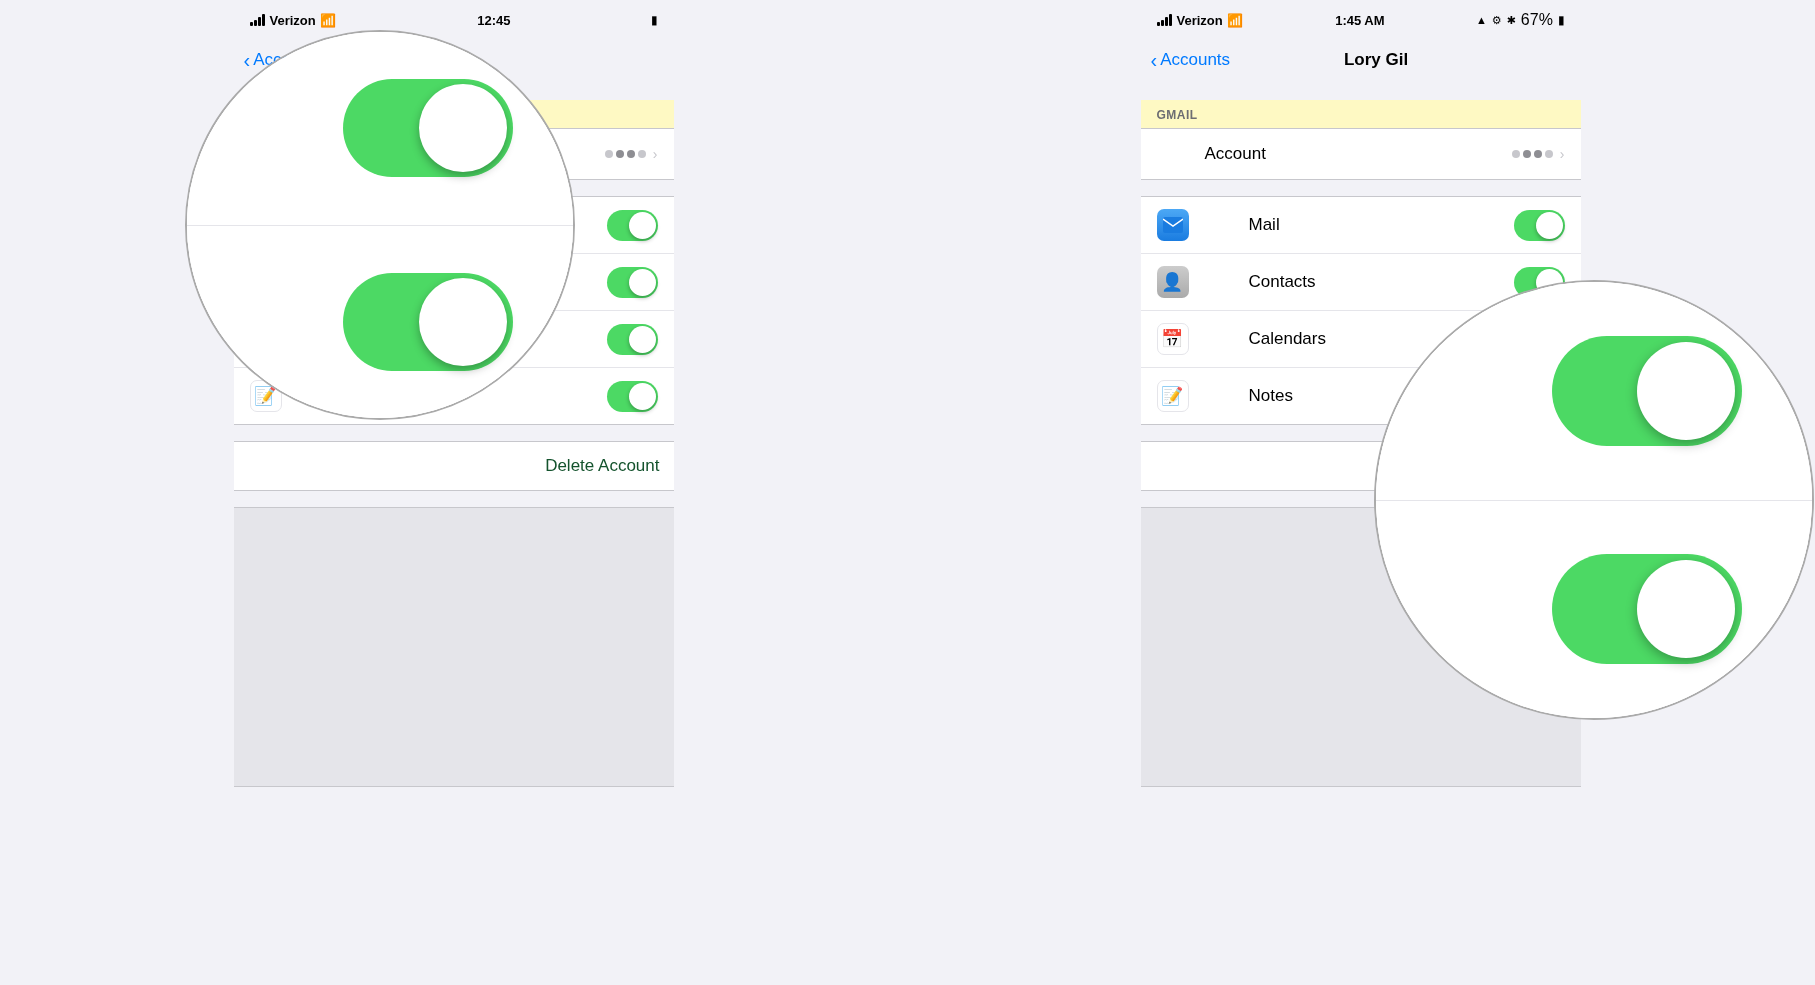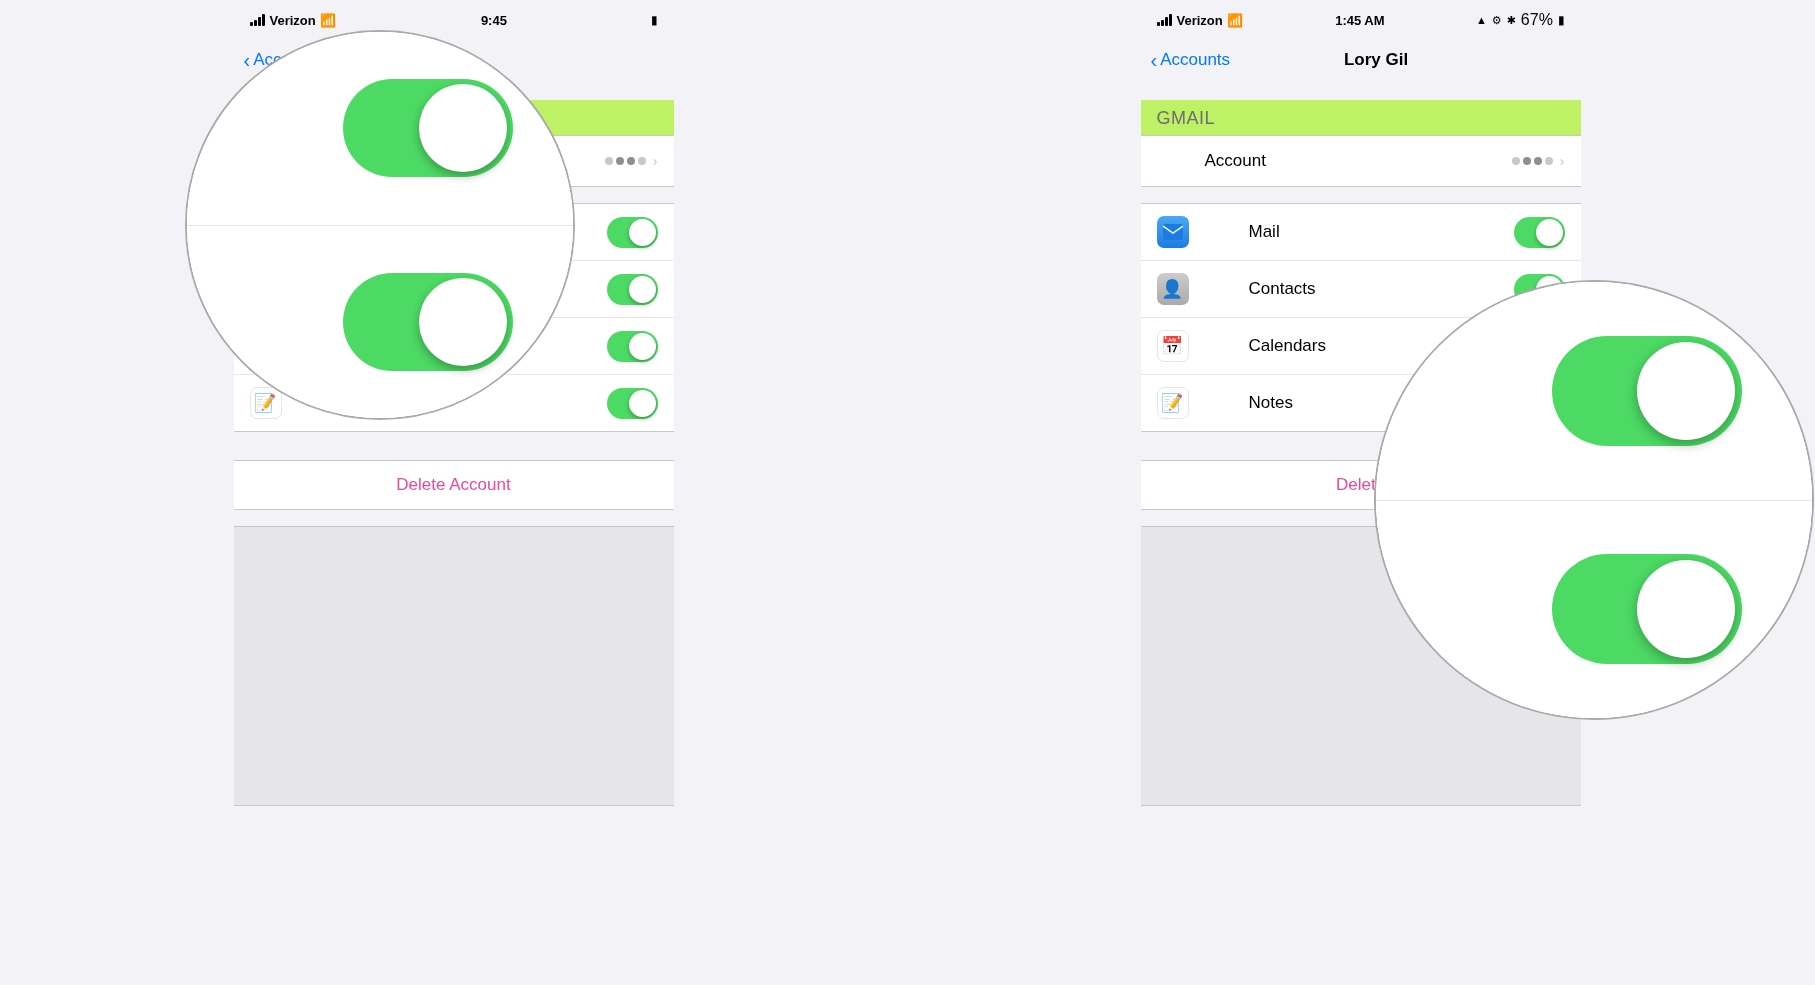--- a/index.html
+++ b/index.html
@@ -72,26 +72,26 @@
       font-size: 17px;
       font-weight: 600;
       color: #000;
       text-align: center;
       margin-left: 31px;
     }
 
     
     .section-header {
       padding: 8px 16px 6px;
-      font-size: 18px;
-      font-weight: 400;
+      font-size: 12px;
+      font-weight: 700;
       color: #6d6d72;
       text-transform: uppercase;
       letter-spacing: 0.5px;
-      background: #bef264;
+      background: #fef9c3;
     }
 
     
     .list-group {
       background: #fff;
       border-top: 1px solid #c7c7cc;
       border-bottom: 1px solid #c7c7cc;
       margin-bottom: 0;
     }
 
@@ -180,26 +180,26 @@
     .section-spacer {
       height: 16px;
       background: #f2f2f7;
     }
 
     
     .delete-button {
       background: #fff;
       border-top: 1px solid #c7c7cc;
       border-bottom: 1px solid #c7c7cc;
-      text-align: center;
+      text-align: right;
       padding: 14px;
       font-size: 17px;
-      color: #ec4899;
+      color: #14532d;
       cursor: pointer;
-      margin-top: 12px;
+      margin-top: 0;
     }
 
     
     .magnifier {
       position: absolute;
       border-radius: 50%;
       border: 2px solid #aaa;
       overflow: hidden;
       background: #fff;
       pointer-events: none;
@@ -273,21 +273,21 @@
           <div class="signal-bars">
             <div class="signal-bar" style="height:4px"></div>
             <div class="signal-bar" style="height:6px"></div>
             <div class="signal-bar" style="height:9px"></div>
             <div class="signal-bar" style="height:12px"></div>
           </div>
           <span>Verizon</span>
           <span style="font-size:13px;">📶</span>
         </div>
         <div class="time-text">
-          <span>9:45</span>
+          <span>12:45</span>
         </div>
         <div class="status-right">
           <span style="font-size:12px;">▮</span>
         </div>
       </div>
 
       <div class="nav-bar">
         <div class="nav-back">
           <span class="nav-back-arrow">‹</span>
           <span style="color:#007aff;font-size:17px;">Accounts</span>

